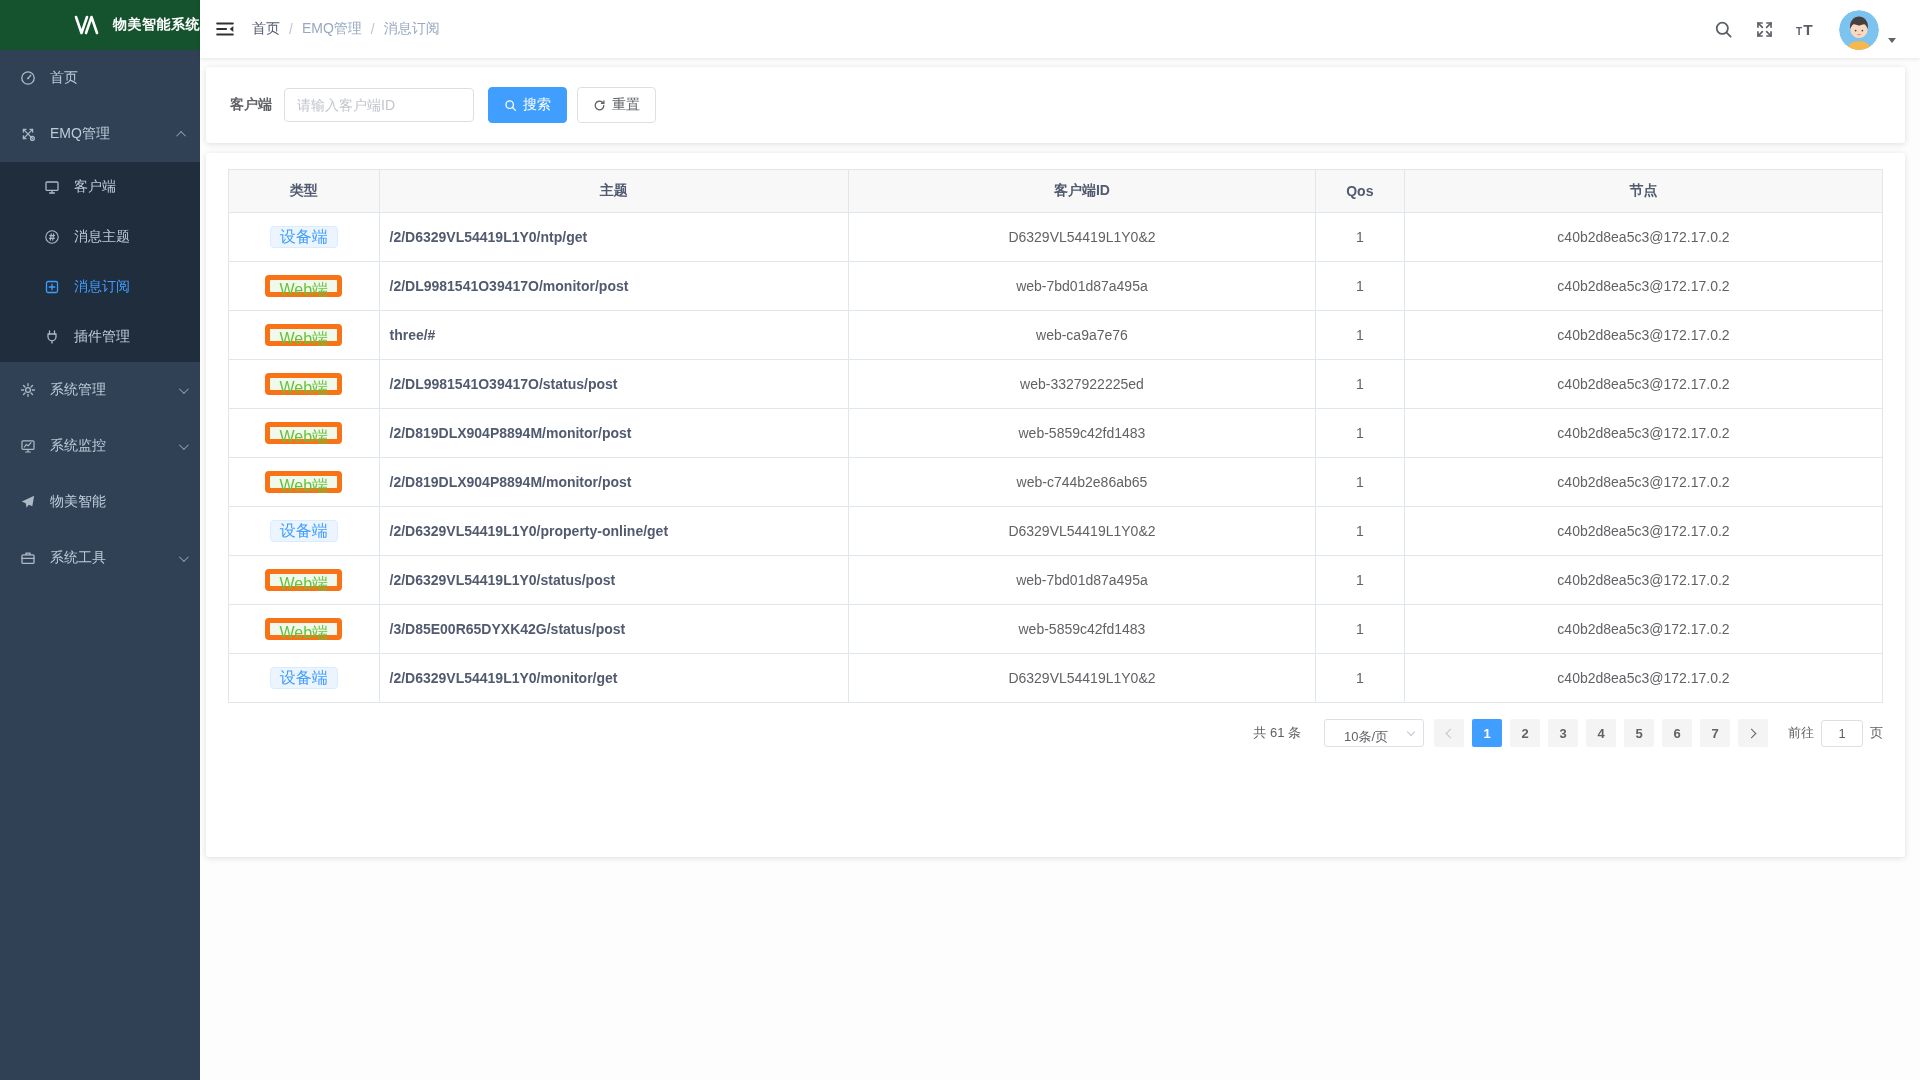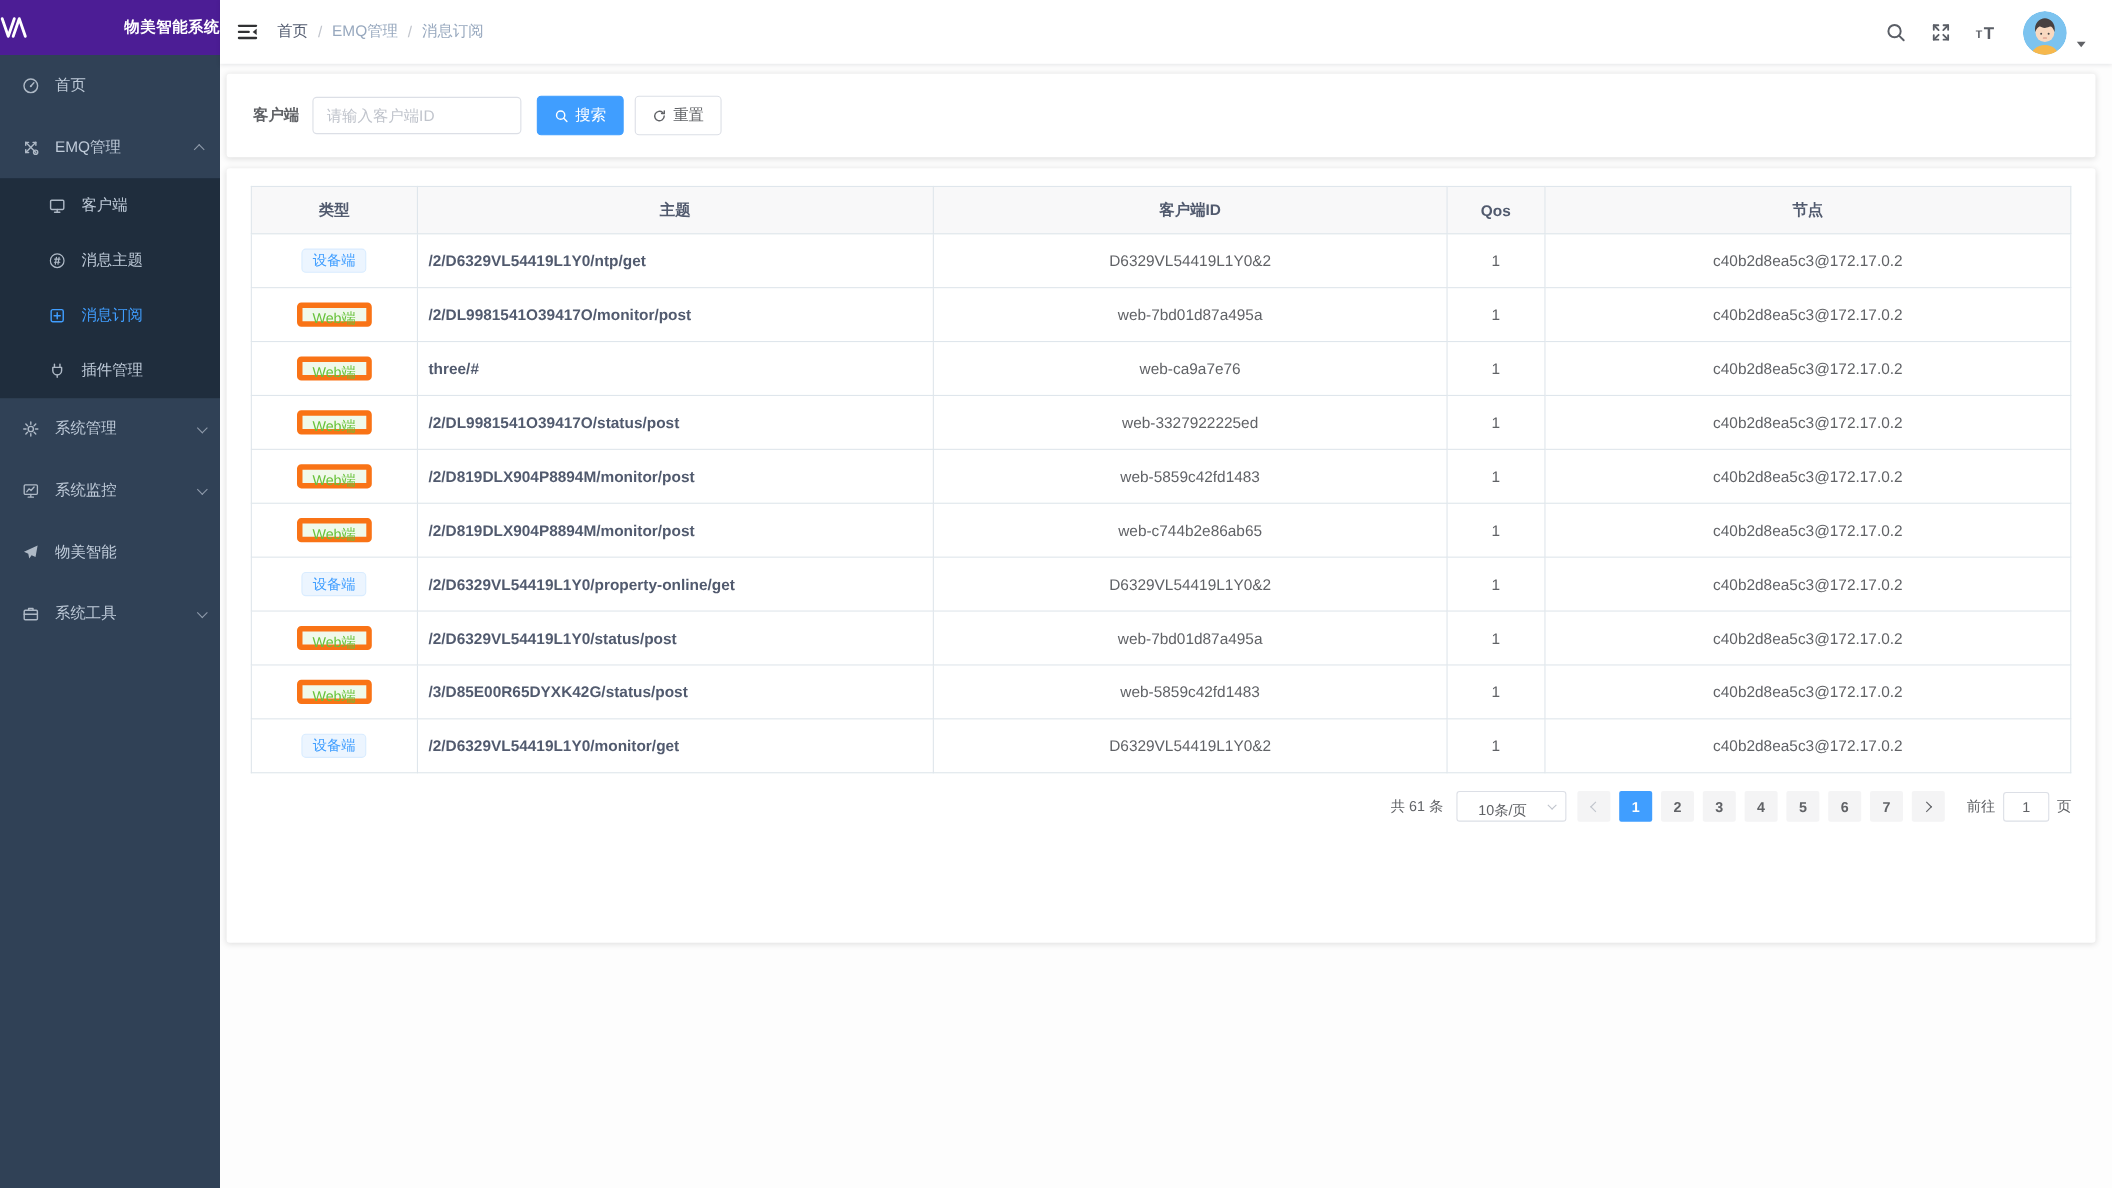--- a/index.html
+++ b/index.html
@@ -2,21 +2,21 @@
 <html><head>
 <meta charset="utf-8">
 <style>
   html,body{width:1920px;height:1080px;margin:0;overflow:hidden;background:#fff;
     font-family:"Liberation Sans","DejaVu Sans",sans-serif;}
   *{box-sizing:border-box;}
   .layout{display:flex;width:100%;height:100%;}
 
   
   .sidebar{width:200px;min-width:200px;background:#304156;display:flex;flex-direction:column;}
-  .logo{height:50px;background:#4c1d95;display:flex;align-items:center;justify-content:space-between;gap:13px;}
+  .logo{height:50px;background:#14532d;display:flex;align-items:center;justify-content:flex-end;gap:13px;}
   .logo-mark{width:26px;height:22px;display:inline-flex;color:#fff;}
   .logo-title{color:#fff;font-weight:bold;font-size:14px;letter-spacing:.5px;}
   .menu{flex:1;overflow:hidden;}
   .menu-item{height:56px;display:flex;align-items:center;padding:0 14px 0 20px;color:#bfcbd9;font-size:14px;cursor:pointer;}
   .menu-item .icon{width:16px;height:16px;margin-right:14px;display:inline-flex;color:#aeb9c6;flex:none;}
   .icon svg{width:100%;height:100%;}
   .chevron{margin-left:auto;width:7px;height:7px;border-right:1.5px solid #8f9bab;border-bottom:1.5px solid #8f9bab;flex:none;}
   .chevron.down{transform:rotate(45deg) translateY(-2px);}
   .chevron.up{transform:rotate(-135deg) translateY(-2px);}
   .submenu{background:#1f2d3d;}
@@ -51,27 +51,27 @@
   .btn{height:36px;padding:5px 15px;border-radius:4px;font-size:14px;display:inline-flex;align-items:center;gap:6px;cursor:pointer;border:1px solid #dcdfe6;background:#fff;color:#606266;}
   .btn .icon{width:13px;height:13px;display:inline-flex;}
   .btn-primary{background:#409eff;border-color:#409eff;color:#fff;margin-left:14px;}
   .btn-plain{margin-left:10px;}
 
   
   .data-table{width:100%;border-collapse:collapse;font-size:14px;table-layout:fixed;}
   .data-table th{background:#f8f8f9;color:#515a6e;font-weight:bold;height:43px;border:1px solid #dfe6ec;text-align:center;padding:0 10px;}
   .data-table td{height:49px;border:1px solid #dfe6ec;color:#606266;text-align:center;padding:0 10px;overflow:hidden;white-space:nowrap;}
   .data-table td.topic-cell{text-align:left;font-weight:bold;color:#515a6e;}
-  .tag{display:inline-block;height:22px;line-height:20px;padding:0 9px;font-size:13px;border-radius:4px;}
+  .tag{display:inline-block;height:22px;line-height:20px;padding:0 9px;font-size:16px;border-radius:4px;}
   .tag-device{color:#409eff;background:#ecf5ff;border:1px solid #d9ecff;}
   .tag-web{color:#67c23a;background:#f0f9eb;border:5px solid #f97316;}
 
   
   .pagination{display:flex;align-items:center;justify-content:flex-end;margin-top:16px;font-size:13px;color:#606266;}
-  .total{margin-right:12px;}
+  .total{margin-right:23px;}
   .page-size-select{position:relative;width:100px;height:28px;border:1px solid #dcdfe6;border-radius:3px;display:flex;align-items:flex-end;justify-content:center;padding-right:16px;cursor:pointer;background:#fff;color:#606266;}
   .select-caret{position:absolute;right:9px;top:9px;width:6px;height:6px;border-right:1.3px solid #c0c4cc;border-bottom:1.3px solid #c0c4cc;transform:rotate(45deg);}
   .pager{display:flex;align-items:center;margin:0 6px;}
   .page-btn{min-width:30px;height:28px;margin:0 4px;background:#f4f4f5;color:#606266;border-radius:2px;display:flex;align-items:center;justify-content:center;font-weight:bold;cursor:pointer;font-size:13px;}
   .page-btn.active{background:#409eff;color:#fff;}
   .arrow-ch{width:7px;height:7px;border-left:1.6px solid #606266;border-bottom:1.6px solid #606266;}
   .page-btn.prev .arrow-ch{transform:rotate(45deg);border-color:#c0c4cc;margin-left:3px;}
   .page-btn.next .arrow-ch{transform:rotate(-135deg);border-color:#606266;margin-right:3px;}
   .goto{display:flex;align-items:center;margin-left:10px;gap:7px;}
   .goto-input{width:42px;height:27px;border:1px solid #dcdfe6;border-radius:3px;text-align:center;font-size:13px;color:#606266;outline:none;}

